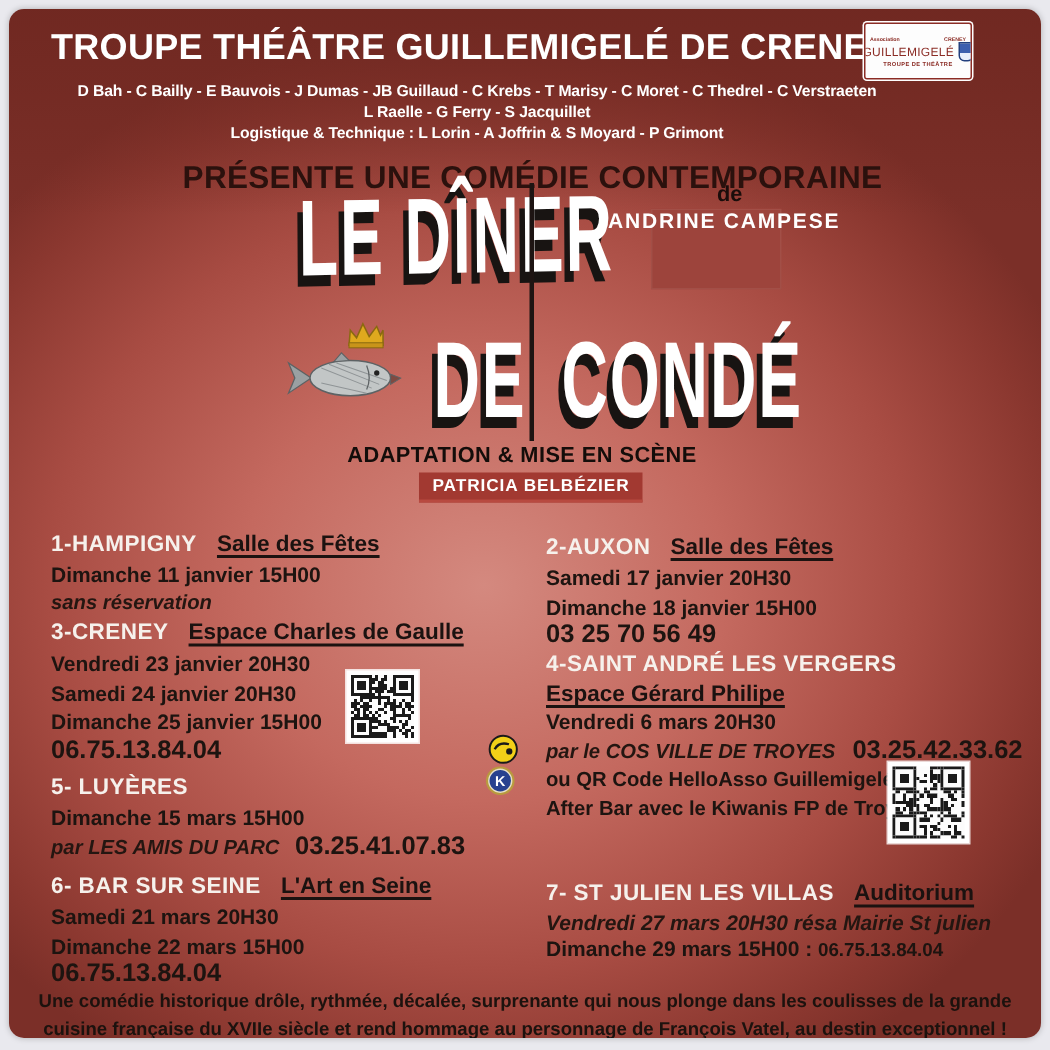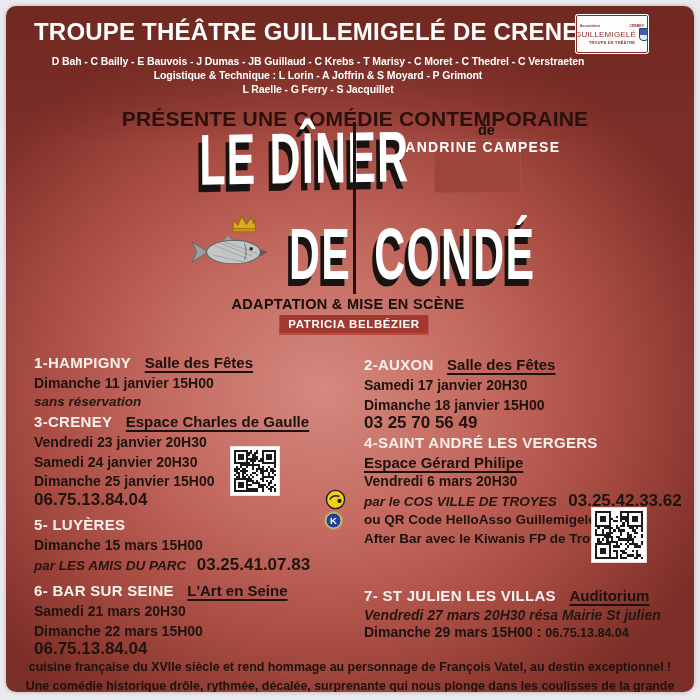--- a/index.html
+++ b/index.html
@@ -119,22 +119,22 @@
     </div>
     <div class="logo-mid">
       <span class="logo-name">GUILLEMIGELÉ</span>
       <span class="logo-shield"></span>
     </div>
     <div class="logo-sub">TROUPE DE THÉÂTRE</div>
   </div>
 
   <div class="cast">
     <div>D Bah - C Bailly - E Bauvois - J Dumas - JB Guillaud - C Krebs - T Marisy - C Moret - C Thedrel - C Verstraeten</div>
+    <div>L Raelle - G Ferry - S Jacquillet</div>
     <div>Logistique &amp; Technique : L Lorin - A Joffrin &amp; S Moyard - P Grimont</div>
-    <div>L Raelle - G Ferry - S Jacquillet</div>
   </div>
 
   <div class="presents">PRÉSENTE UNE COMÉDIE CONTEMPORAINE</div>
 
   <div class="title-line title-one">LE DÎNER</div>
   <div class="title-line title-two">DE CONDÉ</div>
   <div class="vline"></div>
 
   <div class="by-de">de</div>
   <div class="author-box">
@@ -1149,17 +1149,17 @@
       </div>
       <div class="italic-note" style="font-size:14px;">Vendredi 27 mars 20H30  résa Mairie St julien</div>
       <div class="sline">
         <span>Dimanche 29 mars 15H00 :</span>
         <span class="phone-inline">06.75.13.84.04</span>
       </div>
     </div>
   </div>
 
   <div class="footer">
+    <div>Une comédie historique drôle, rythmée, décalée, surprenante qui nous plonge dans les coulisses de la grande</div>
     <div>cuisine française du XVIIe siècle et rend hommage  au personnage de François Vatel, au destin exceptionnel !</div>
-    <div>Une comédie historique drôle, rythmée, décalée, surprenante qui nous plonge dans les coulisses de la grande</div>
   </div>
 
 </div>
 
 </body></html>

